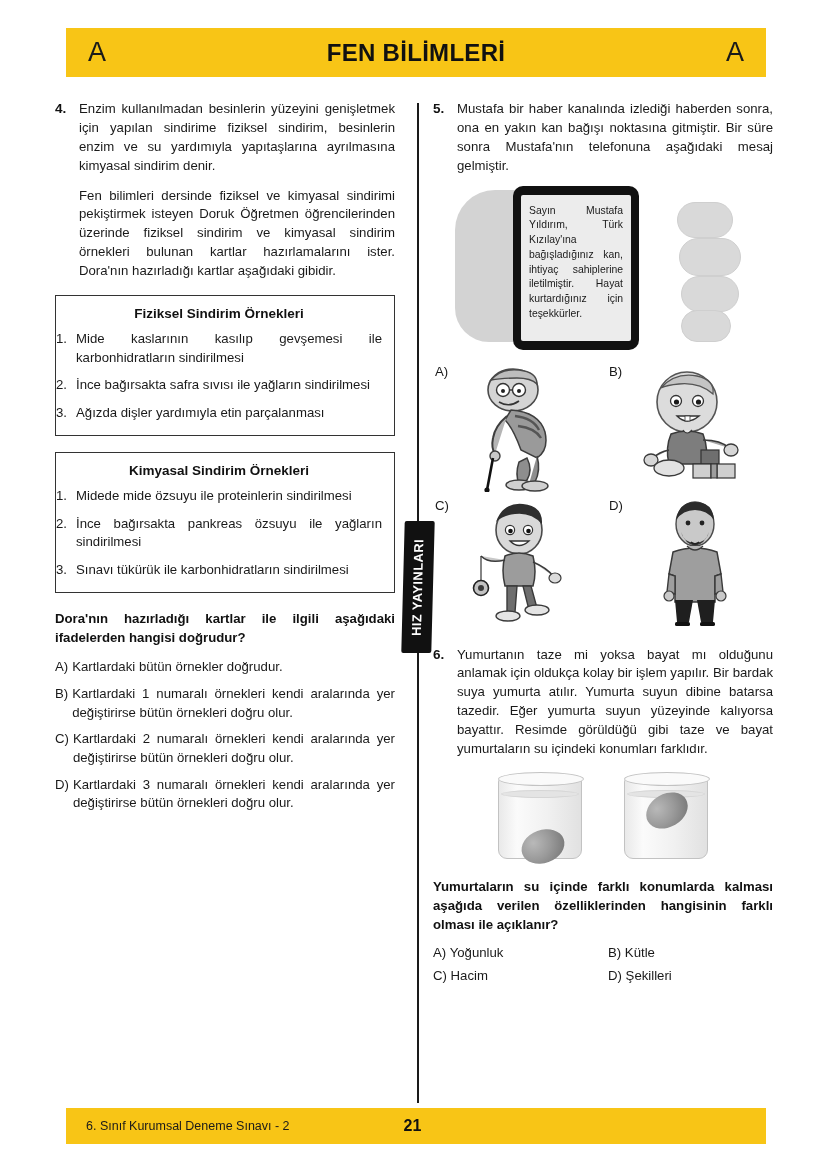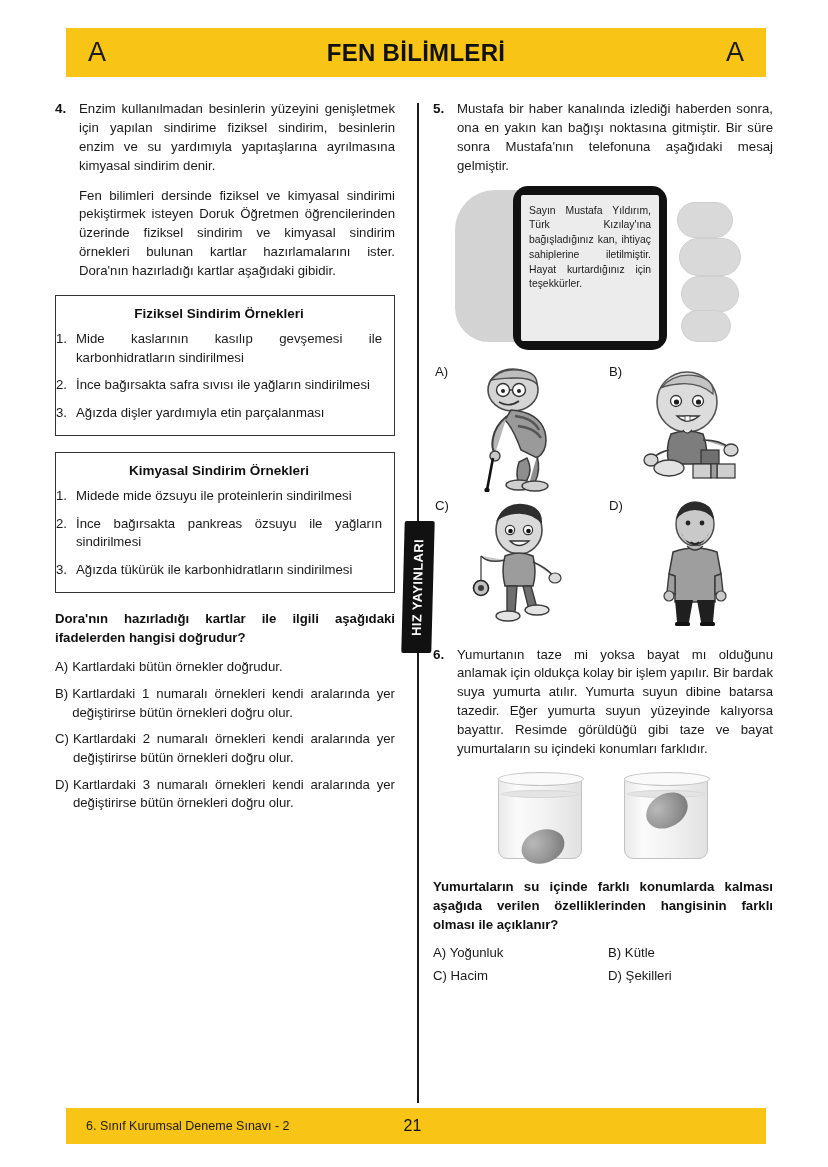--- a/index.html
+++ b/index.html
@@ -200,23 +200,23 @@
     border: 1px solid #cfcfcf;
   }
   .f1 { right: 18px; top: 16px;  width: 56px; height: 36px; }
   .f2 { right: 10px; top: 52px;  width: 62px; height: 38px; }
   .f3 { right: 12px; top: 90px;  width: 58px; height: 36px; }
   .f4 { right: 20px; top: 124px; width: 50px; height: 32px; }
 
   .phone-body {
     position: absolute;
     left: 58px; top: 0;
-    width: 154px; height: 164px;
+    width: 126px; height: 164px;
     background: #111;
-    border-radius: 15px;
+    border-radius: 10px;
     padding: 9px 8px;
   }
   .phone-screen {
     width: 100%; height: 100%;
     background: #ececec;
     border-radius: 2px;
     padding: 9px 8px;
   }
   .sms {
     font-size: 10.4px;
@@ -312,21 +312,21 @@
     display: flex;
     align-items: center;
   }
   .footer-text {
     font-size: 12.5px;
     color: #1a1a1a;
     margin-left: 20px;
   }
   .footer-page {
     font-size: 16px;
-    font-weight: normal;
+    font-weight: bold;
     color: #111;
     margin-left: 114px;
   }
 </style>
 </head>
 <body>
 
 <div class="page">
 
   <div class="header-band">
@@ -373,21 +373,21 @@
         <div class="card-item">
           <div class="card-item-num">1.</div>
           <div class="card-item-text">Midede mide özsuyu ile proteinlerin sindirilmesi</div>
         </div>
         <div class="card-item">
           <div class="card-item-num">2.</div>
           <div class="card-item-text">İnce bağırsakta pankreas özsuyu ile yağların sindirilmesi</div>
         </div>
         <div class="card-item">
           <div class="card-item-num">3.</div>
-          <div class="card-item-text">Ağızda tükürük ile karbonhidratların sindirilmesi</div>
+          <div class="card-item-text">Sınavı tükürük ile karbonhidratların sindirilmesi</div>
         </div>
       </div>
 
       <div class="prompt">Dora'nın hazırladığı kartlar ile ilgili aşağıdaki ifadelerden hangisi doğrudur?</div>
 
       <div class="options">
         <div class="opt">
           <div class="opt-key">A)</div>
           <div class="opt-text">Kartlardaki bütün örnekler doğrudur.</div>
         </div>

